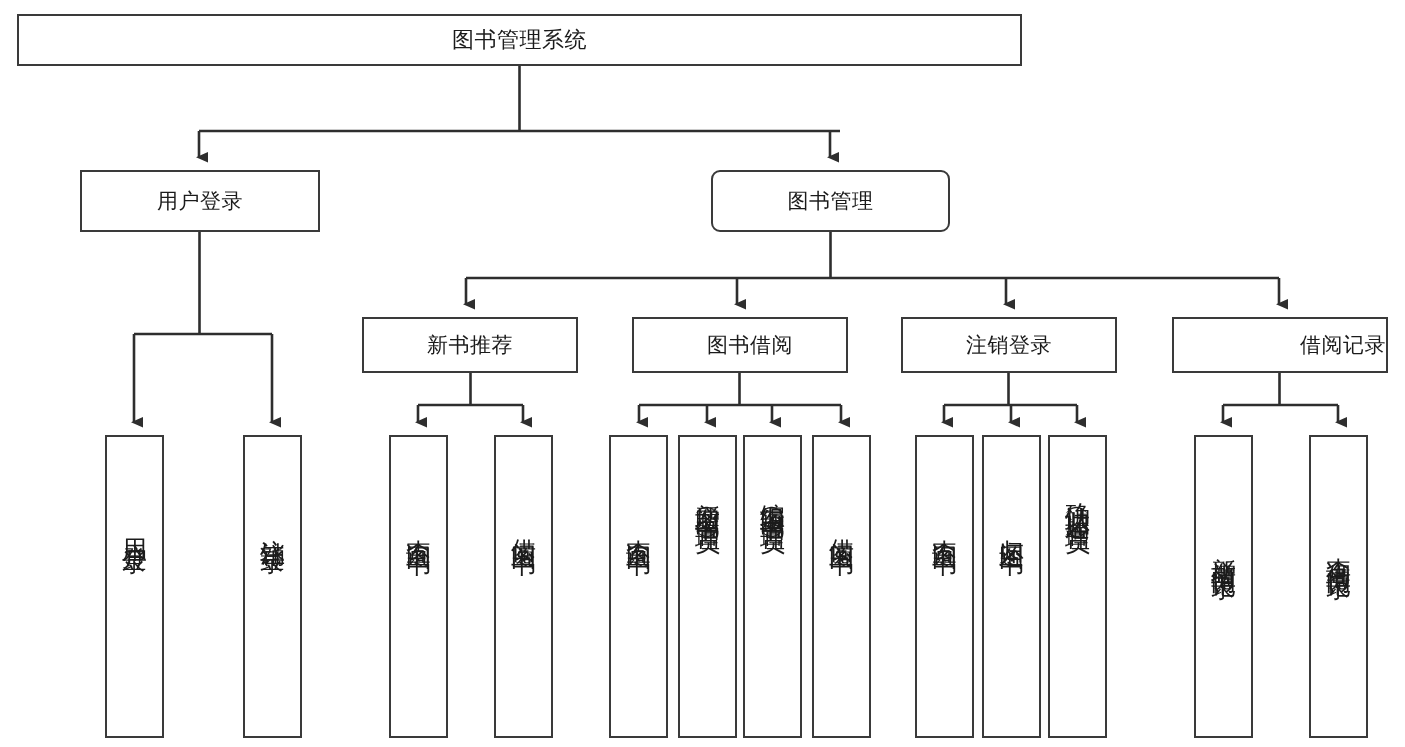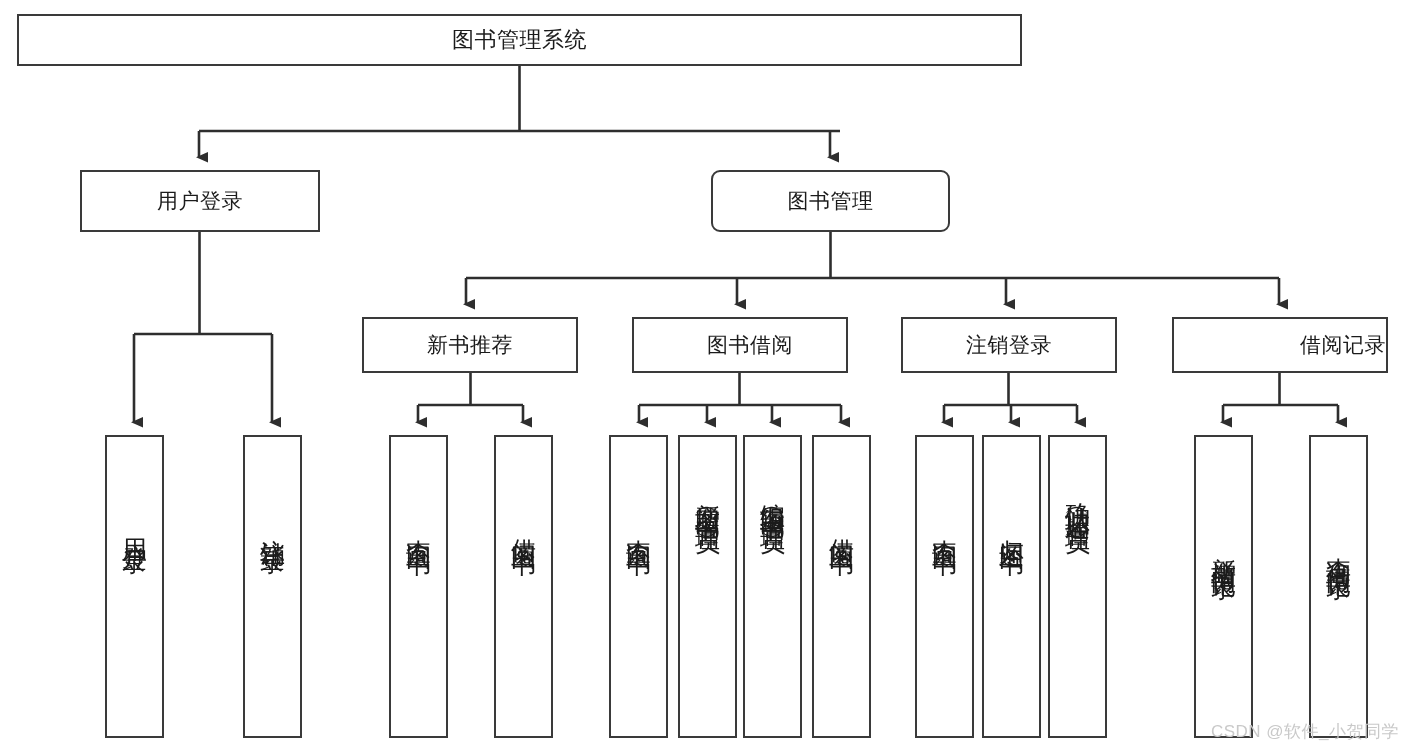--- a/index.html
+++ b/index.html
@@ -213,15 +213,14 @@
   </div>
 
   <div class="node v-node midshort" style="left:1194px; top:435px; width:59px; height:303px;">
     <span class="lbl">新增借阅记录</span>
   </div>
 
   <div class="node v-node midshort" style="left:1309px; top:435px; width:59px; height:303px;">
     <span class="lbl">查询借阅记录</span>
   </div>
 
-  <div class="watermark">CSDN @软件_小贺同学</div>
 
 </div>
 
 </body></html>

